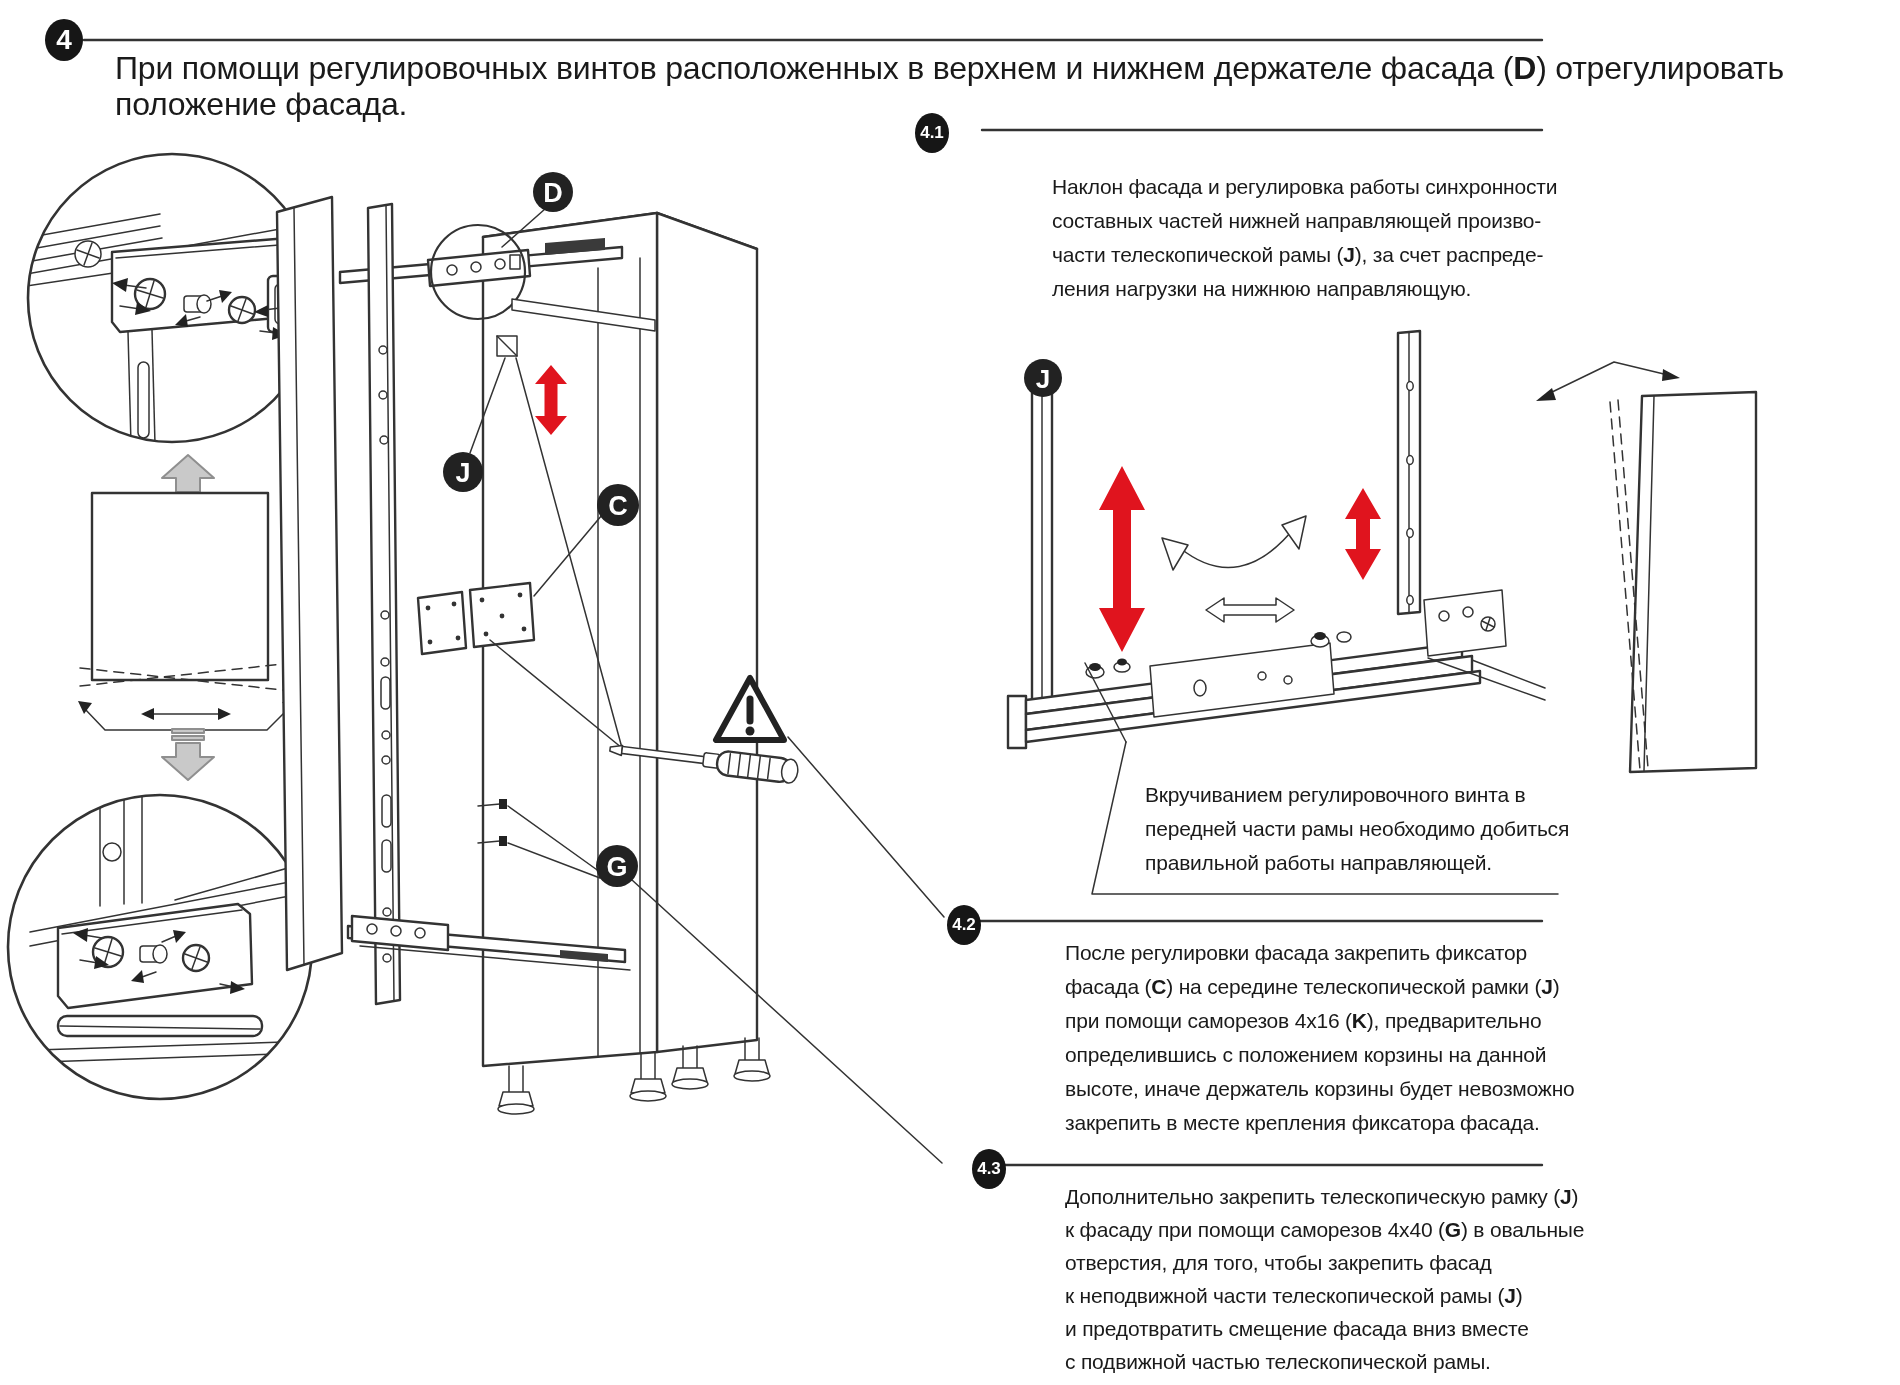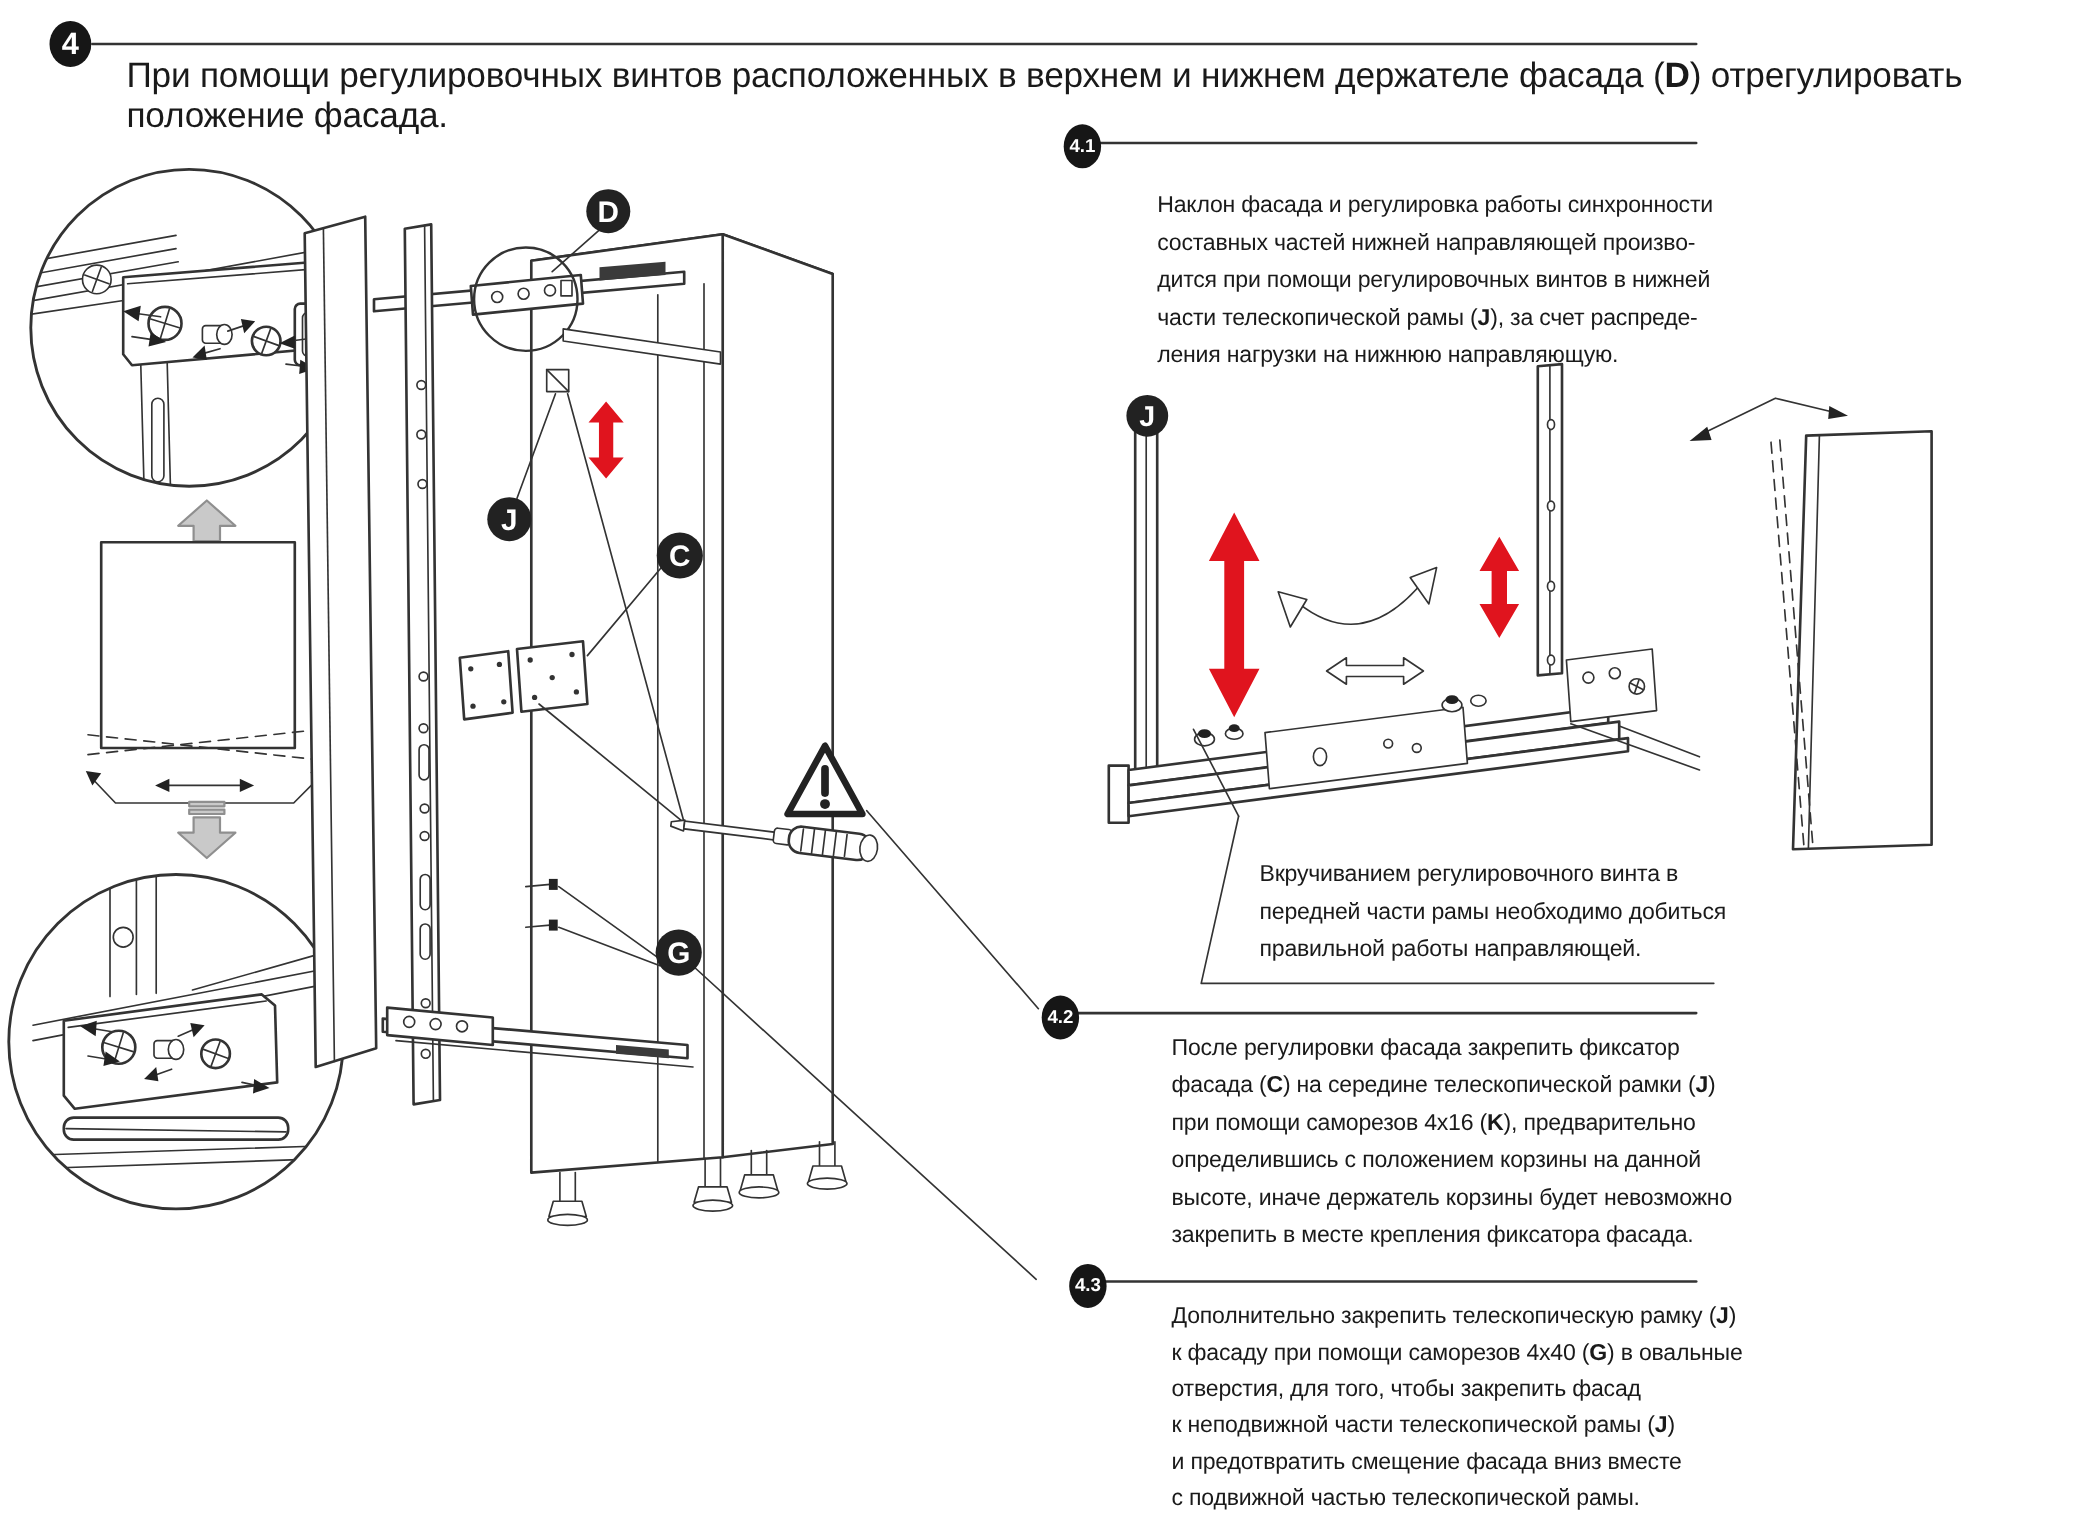--- a/index.html
+++ b/index.html
@@ -26,38 +26,37 @@
   #t43{line-height:33px;}
 </style>
 </head>
 <body>
 
 <div class="page">
 
   <div class="badge main" id="b4" style="left:45px;top:19px;">
       <span>4</span>
     </div>
-  <div class="badge sub" id="b41" style="left:967px;top:113px;text-align:right;">
+  <div class="badge sub" id="b41" style="left:915px;top:113px;text-align:right;">
       <span>4.1</span>
     </div>
   <div class="badge sub" id="b42" style="left:947px;top:905px;">
       <span>4.2</span>
     </div>
   <div class="badge sub" id="b43" style="left:972px;top:1149px;">
       <span>4.3</span>
     </div>
 
   <div class="textblock" id="t4" style="left:115px;top:50px;">
       <div class="tl"><span>При помощи регулировочных винтов расположенных в верхнем и нижнем держателе фасада (</span><span class="b">D</span><span>) отрегулировать</span></div>
       <div class="tl"><span>положение фасада.</span></div>
     </div>
   <div class="textblock" id="t41" style="left:1052px;top:146px;margin-top:24px;">
       <div class="tl"><span>Наклон фасада и регулировка работы синхронности</span></div>
       <div class="tl"><span>составных частей нижней направляющей произво-</span></div>
-      <div class="tl"><span>дится при помощи регулировочных винтов в нижней</span></div>
       <div class="tl"><span>части телескопической рамы (</span><span class="b">J</span><span>), за счет распреде-</span></div>
       <div class="tl"><span>ления нагрузки на нижнюю направляющую.</span></div>
     </div>
   <div class="textblock" id="tnote" style="left:1135px;top:778px;margin-left:10px;">
       <div class="tl"><span>Вкручиванием регулировочного винта в</span></div>
       <div class="tl"><span>передней части рамы необходимо добиться</span></div>
       <div class="tl"><span>правильной работы направляющей.</span></div>
     </div>
   <div class="textblock" id="t42" style="left:1065px;top:936px;">
       <div class="tl"><span>После регулировки фасада закрепить фиксатор</span></div>

